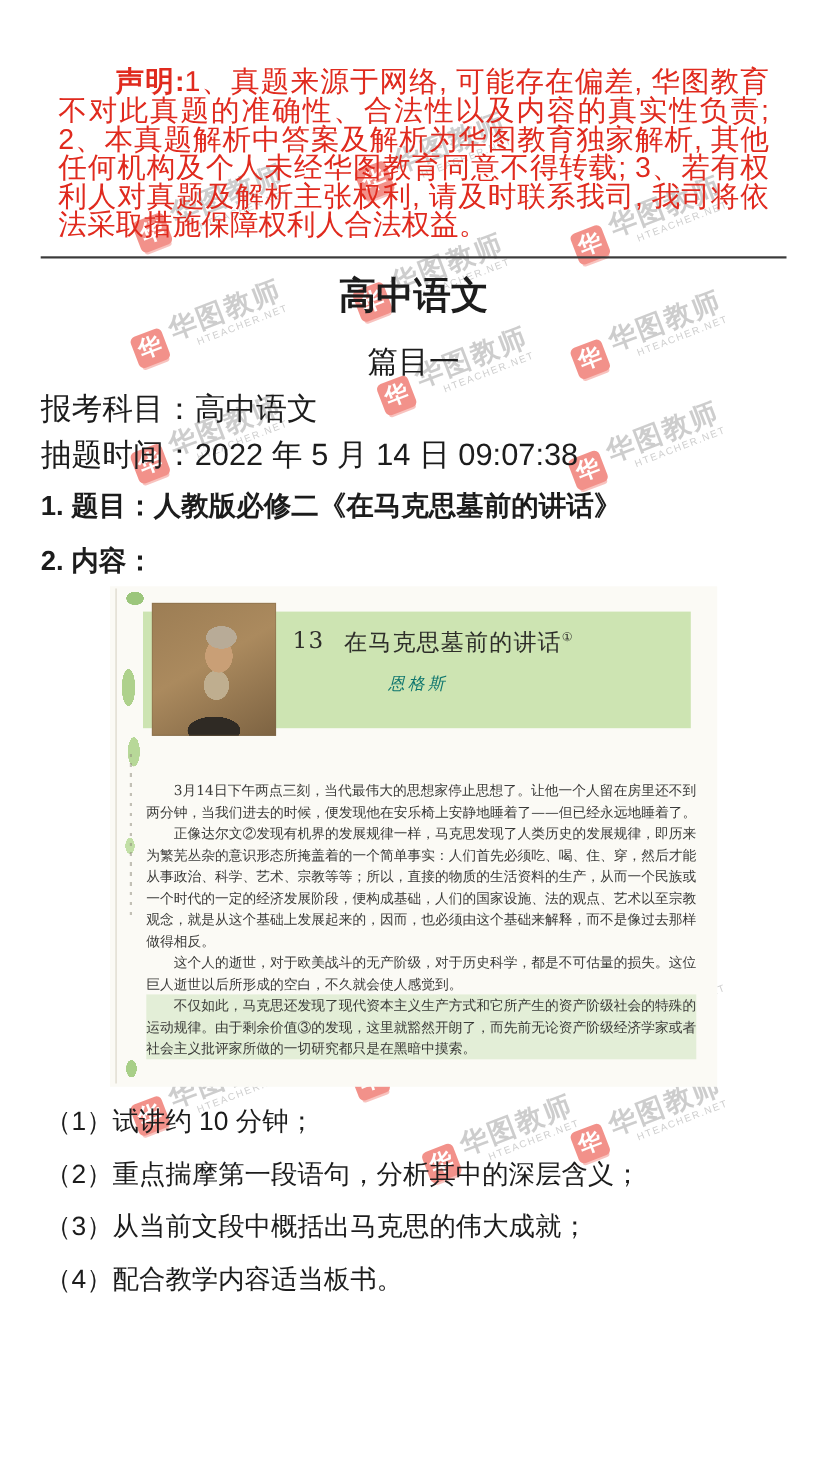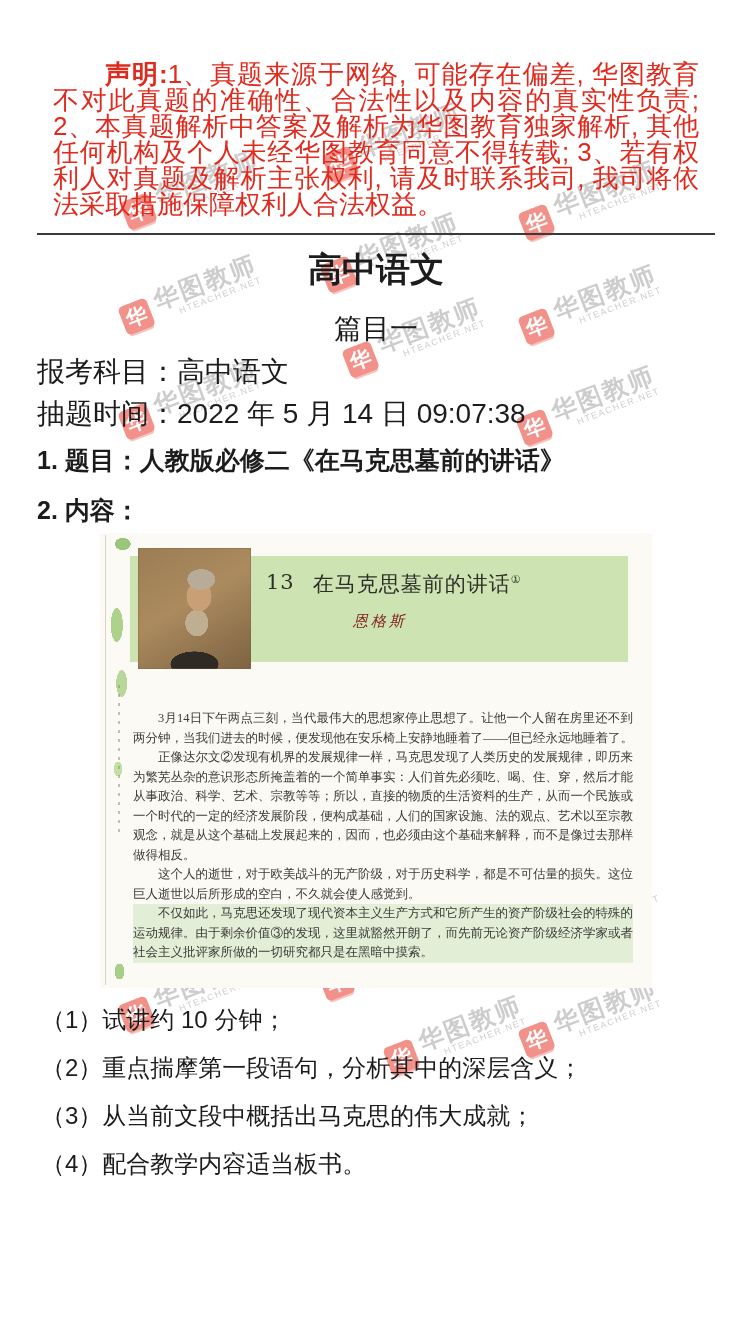--- a/index.html
+++ b/index.html
@@ -69,37 +69,37 @@
     opacity:.5;
   }
   .banner{
     position:absolute;left:30px;top:23px;width:498px;height:106px;
     background:var(--banner-green);
   }
   .lesson-line{position:absolute;left:136px;top:14px;display:flex;gap:18px;align-items:flex-start;
     font-family:"DejaVu Serif",serif;font-size:21px;color:#2e2e2a;letter-spacing:1px;}
   .lesson-line sup{font-size:11px;}
   .lesson-author{position:absolute;left:223px;top:56px;font-family:"DejaVu Serif",serif;
-    font-style:italic;font-size:15px;color:#7f1d1d;letter-spacing:3px;}
+    font-style:italic;font-size:15px;color:#0f766e;letter-spacing:3px;}
   .portrait{
     position:absolute;left:38px;top:15px;width:113px;height:121px;
     background:
       radial-gradient(ellipse 23px 17px at 56% 26%, #b8ab97 0 60%, rgba(0,0,0,0) 61%),
       radial-gradient(ellipse 20px 24px at 54% 40%, #c99f76 0 62%, rgba(0,0,0,0) 63%),
       radial-gradient(ellipse 19px 22px at 52% 62%, #bfae8f 0 60%, rgba(0,0,0,0) 61%),
       radial-gradient(ellipse 34px 18px at 50% 96%, #2f2a24 0 70%, rgba(0,0,0,0) 71%),
       linear-gradient(150deg,#9c7d54 0%,#ab8a5e 45%,#7d6342 100%);
     box-shadow:inset 0 0 0 1px rgba(120,100,70,.35);
   }
   .tb-body{
     position:absolute;left:33px;top:176px;width:500px;
     font-family:"DejaVu Serif",serif;font-size:12.5px;line-height:19.5px;
     color:#3a3a38;text-align:justify;
   }
-  .tb-body p{margin:0;text-indent:2em;font-family:Liberation Serif, serif;}
+  .tb-body p{margin:0;text-indent:2em;}
   .tb-body p.hl{background:var(--highlight-green);}
 </style>
 </head>
 <body>
 
 <div>
   <div class="wm" style="left:332px;top:148px">
       <span class="wm-logo">华</span>
       <span class="wm-text">
         <b class="wm-name">华图教师</b>

